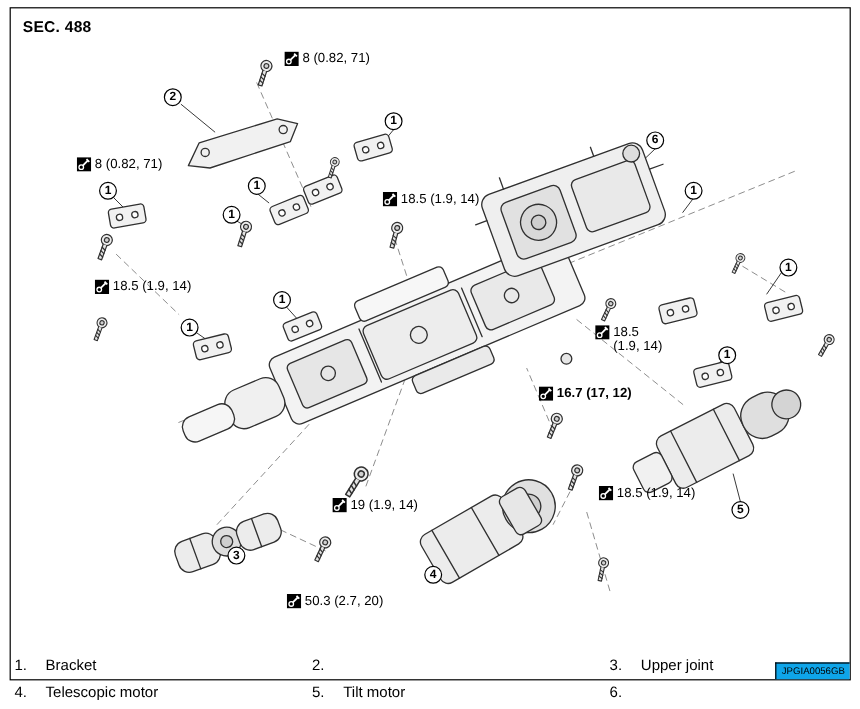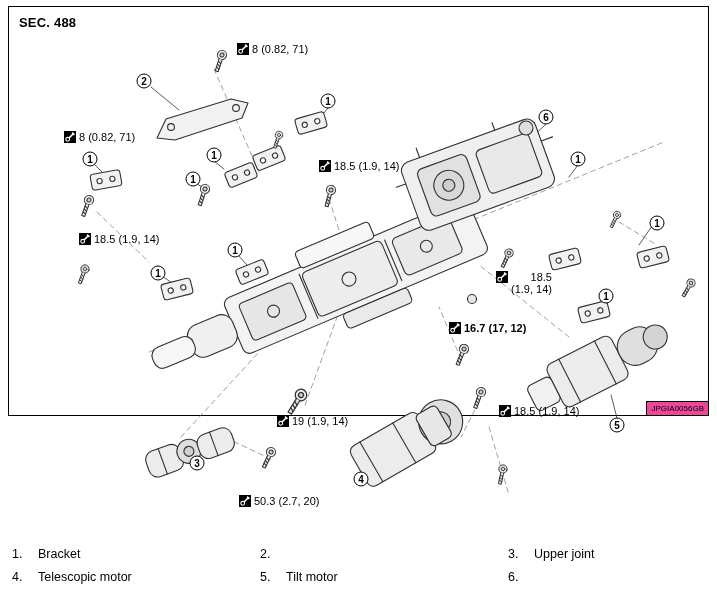--- a/index.html
+++ b/index.html
@@ -2,36 +2,36 @@
 <html><head>
 <meta charset="utf-8">
 <style>
   * { margin:0; padding:0; box-sizing:border-box; }
   html,body { background:#fff; }
   body {
     width:717px; height:591px; position:relative; overflow:hidden;
     font-family:"Liberation Sans", sans-serif; color:#000;
   }
   .diagram-box {
-    position:absolute; left:8px; top:6px; width:701px; height:410px;
+    position:absolute; left:8px; top:6px; width:701px; height:561px;
     border:1.5px solid #000; background:#fff;
   }
   .sec-label {
     position:absolute; left:10px; top:8px;
     font-size:13px; font-weight:bold; letter-spacing:.2px; z-index:5;
   }
   .image-code {
     position:absolute; right:0; bottom:0; font-size:8px; line-height:10px;
     padding:2px 4px 1px 5px; border-top:1px solid #000; border-left:1px solid #000;
-    background:#ec4899; z-index:5;
+    background:#0ea5e9; z-index:5;
   }
   .art { position:absolute; left:0; top:0; z-index:1; }
   .torque-callout {
     position:absolute; display:flex; gap:3px; align-items:flex-start;
-    font-size:11px; line-height:12px; white-space:nowrap; z-index:4; background:rgba(255,255,255,.0);text-align:right;
+    font-size:11px; line-height:12px; white-space:nowrap; z-index:4; background:rgba(255,255,255,.0);
   }
   .tq-icon { width:12px; height:12px; flex:0 0 auto; display:block; }
   .tq-icon svg { display:block; }
   .part-num {
     position:absolute; width:15px; height:15px; border:1.3px solid #000;
     border-radius:50%; background:#fff; font-size:10px; font-weight:600;
     display:flex; align-items:center; justify-content:center;
     transform:translate(-50%,-50%); z-index:4;
   }
   .legend {

